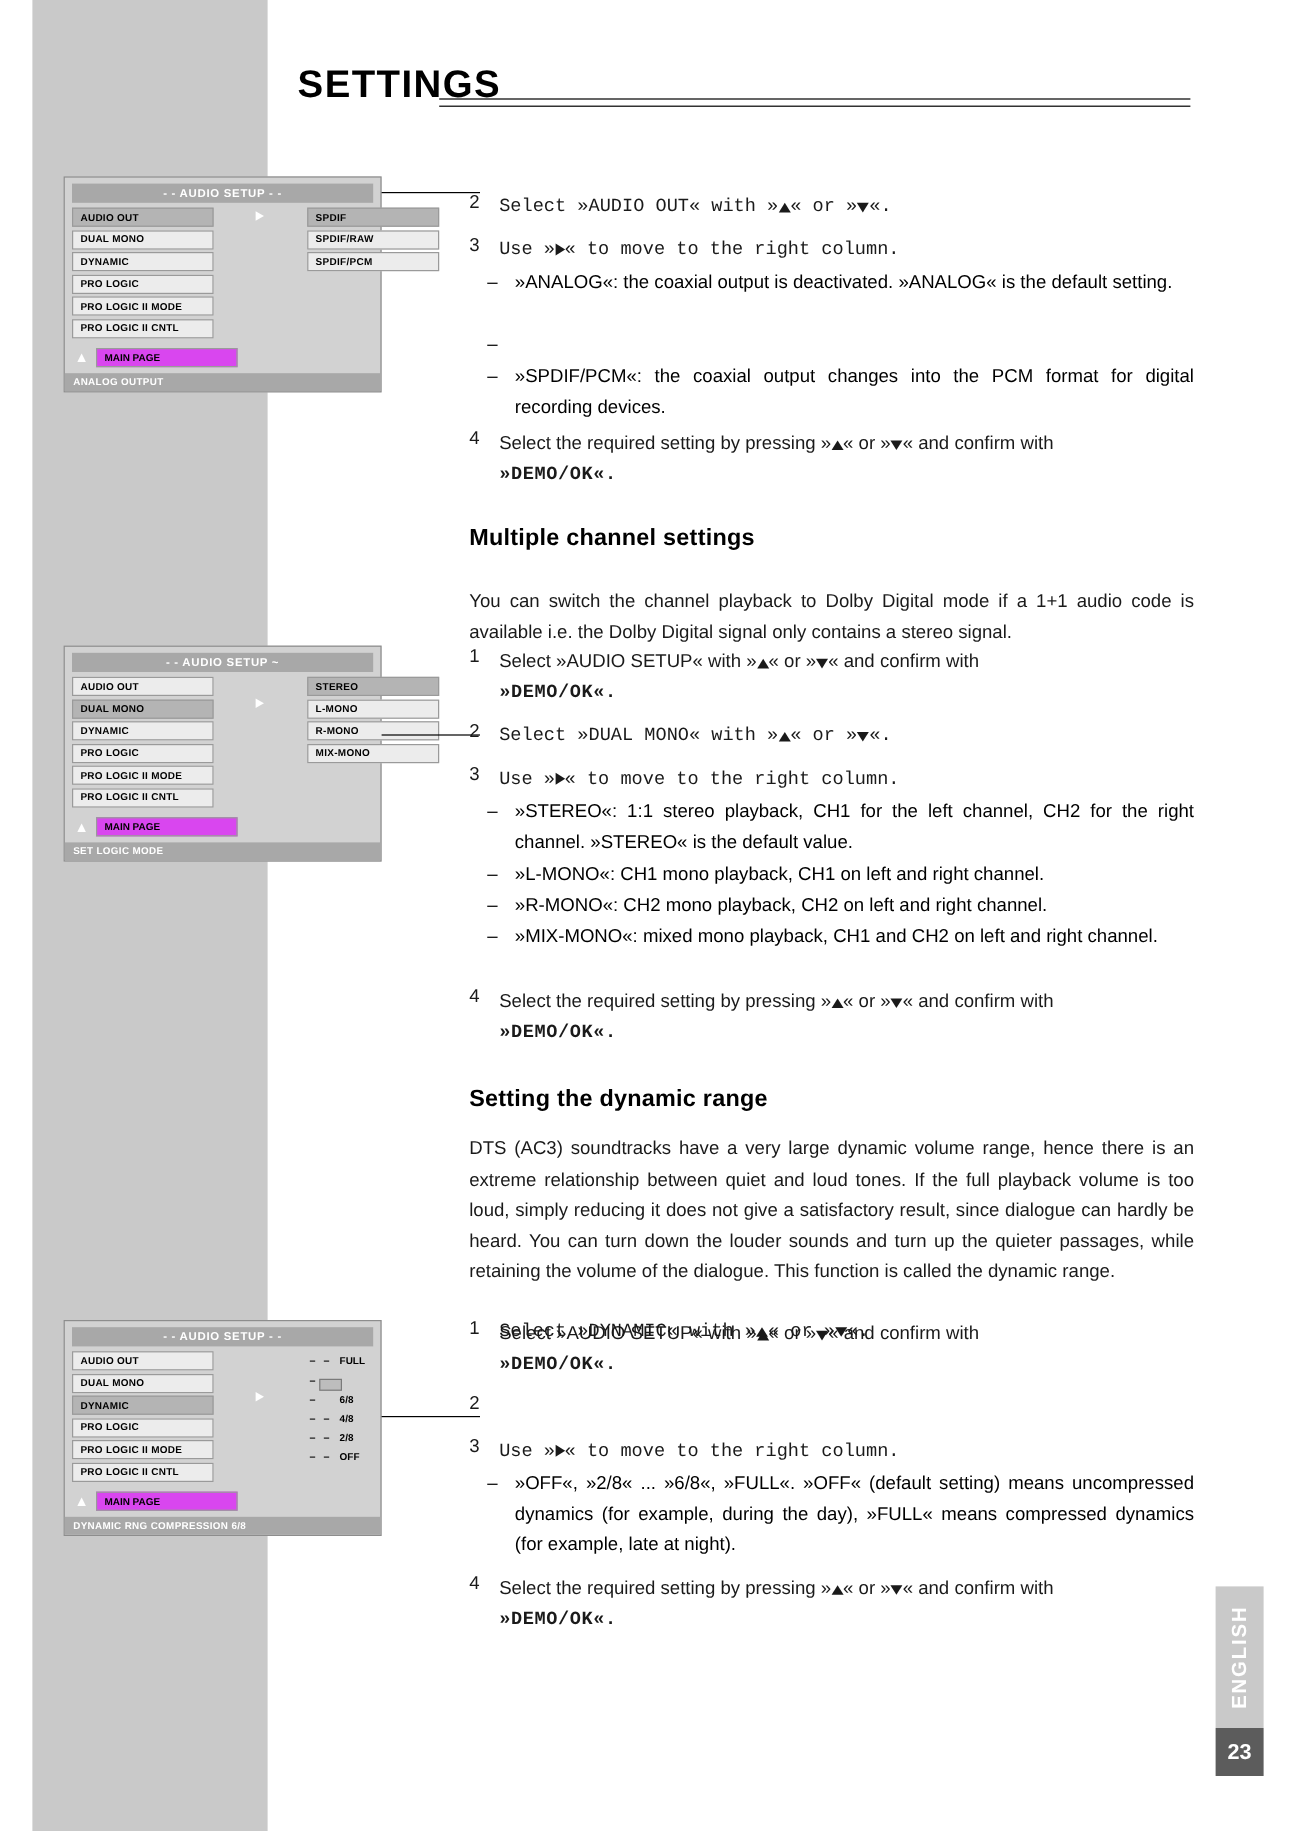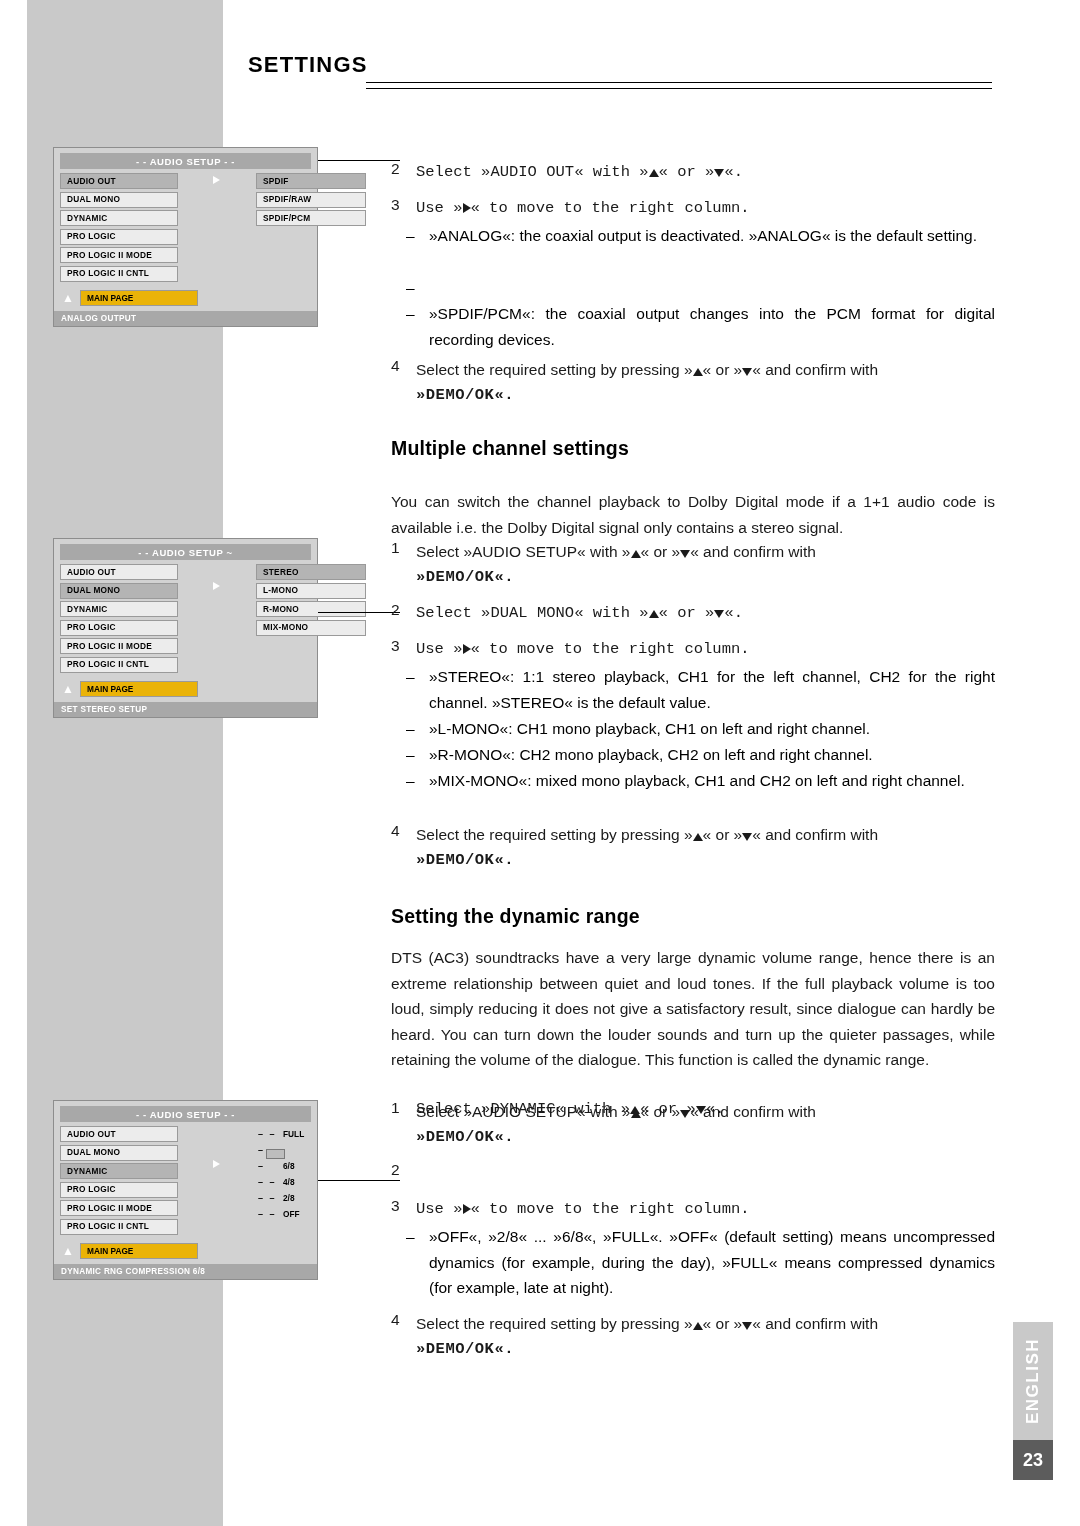--- a/index.html
+++ b/index.html
@@ -24,21 +24,21 @@
   .left-band {
     position: absolute;
     left: 27px; top: 0;
     width: 196px; height: 1526px;
     background: #c9c9c9;
   }
   
   .header-title {
     position: absolute;
     left: 248px; top: 52px;
-    font-size: 22px;
+    font-size: 32px;
     font-weight: bold;
     letter-spacing: 1.2px;
     color: #000;
   }
   .header-rule {
     position: absolute;
     left: 366px; top: 82px;
     width: 626px; height: 0;
     border-top: 1.3px solid #000;
   }
@@ -112,21 +112,21 @@
   }
   .osd-up-arrow {
     width: 16px;
     flex: 0 0 16px;
     text-align: center;
     font-size: 12px;
     color: #ffffff;
     line-height: 12px;
   }
   .osd-mainpage {
-    background: #eab308;
+    background: #d946ef;
     border: 1px solid #9a9a9a;
     font-size: 8.3px;
     font-weight: bold;
     padding: 2.5px 0 2.5px 6px;
     width: 110px;
     height: 9px;
     line-height: 9px;
     margin-left: 4px;
   }
   .osd-status {
@@ -347,21 +347,21 @@
         <div class="osd-item right sel">STEREO</div>
         <div class="osd-item right">L-MONO</div>
         <div class="osd-item right">R-MONO</div>
         <div class="osd-item right">MIX-MONO</div>
       </div>
     </div>
     <div class="osd-footer">
       <div class="osd-up-arrow">▲</div>
       <div class="osd-mainpage">MAIN PAGE</div>
     </div>
-    <div class="osd-status">SET STEREO SETUP</div>
+    <div class="osd-status">SET LOGIC MODE</div>
   </div>
   <div class="conn" style="left:318px; top:612px; width:82px;"></div>
 
   <div class="osd" style="left:53px; top:1100px;">
     <div class="osd-title">- - AUDIO SETUP - -</div>
     <div class="osd-body">
       <div class="osd-col-left">
         <div class="osd-item">AUDIO OUT</div>
         <div class="osd-item">DUAL MONO</div>
         <div class="osd-item sel">DYNAMIC</div>

